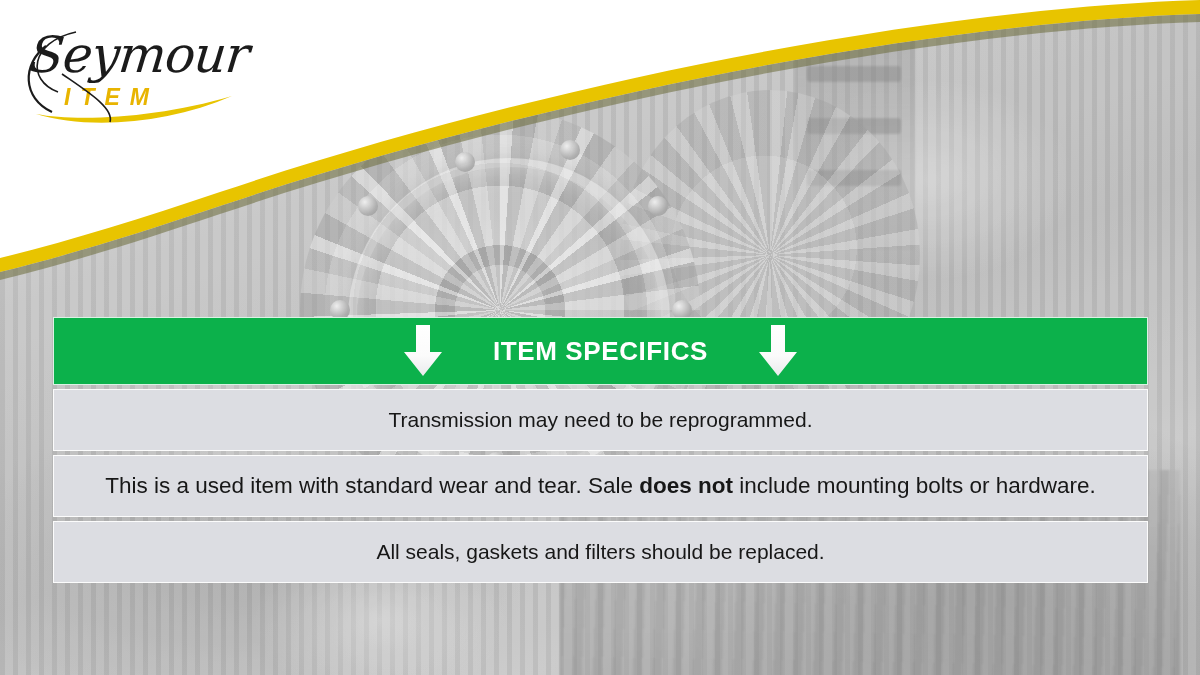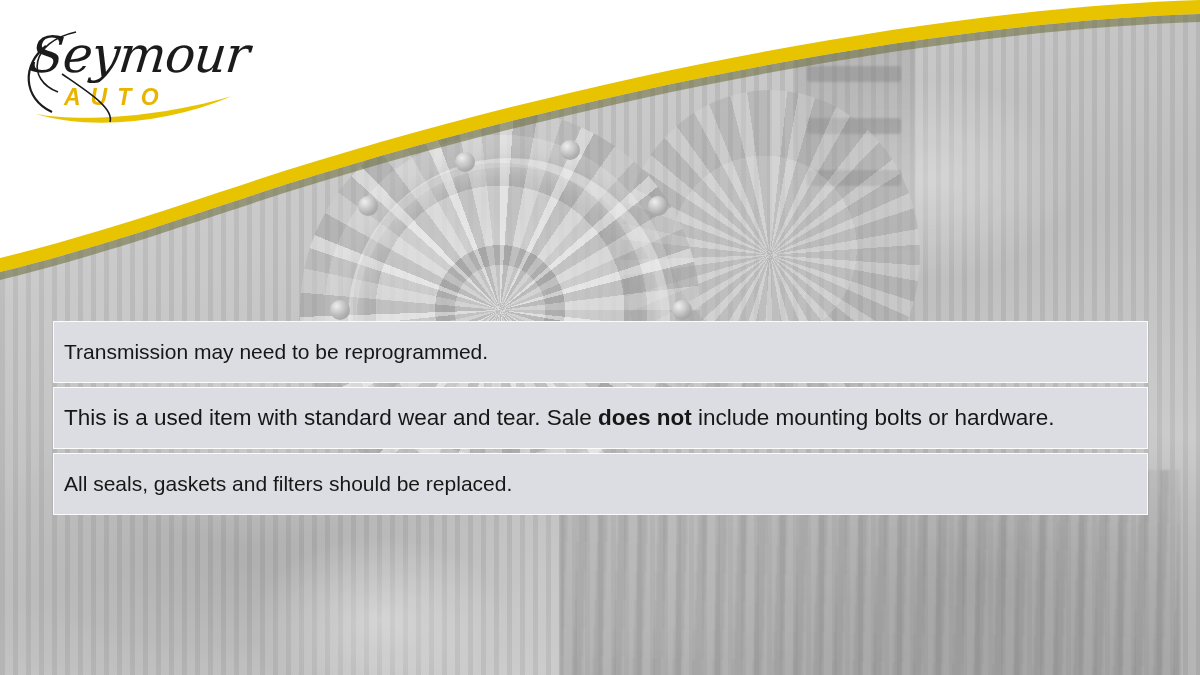--- a/index.html
+++ b/index.html
@@ -172,21 +172,21 @@
   .arrow { width:40px; height:52px; position:relative; flex:0 0 auto; }
   .arrow svg { display:block; }
   .arrow.left  { margin-right:50px; }
   .arrow.right { margin-left:50px; }
 
   .row {
     height:62px;
     margin-top:4px;
     background:#DCDDE2;
     border:1px solid rgba(255,255,255,.9);
-    display:flex; align-items:center; justify-content:flex-start;
+    display:flex; align-items:center; justify-content:center;
     padding:0 10px;
   }
   .row .txt {
     font-size:21px; color:#171717; text-align:center;
     font-family:"Liberation Sans", sans-serif;
     white-space:nowrap;
   }
   .row.wide .txt { font-size:22.5px; }
   .row .txt b { font-weight:700; }
 </style>
@@ -220,32 +220,52 @@
   <svg class="sweep" viewBox="0 0 1200 330" preserveAspectRatio="none">
     <path d="M0,0 H1200 V14 C940,22 560,92 220,206 C140,233 66,256 0,272 Z" fill="#ffffff"></path>
     <path d="M1200,14 C940,22 560,92 220,206 C140,233 66,256 0,272 L0,258
              C66,242 140,219 220,192 C560,78 940,8 1200,0 Z" fill="#E8C400"></path>
     <path d="M1200,22 C940,30 560,100 220,214 C140,241 66,264 0,280 L0,272
              C66,256 140,233 220,206 C560,92 940,22 1200,14 Z" fill="#6b6c3a" opacity=".55"></path>
   </svg>
 
   <div class="logo">
     <div class="word">Seymour</div>
-    <div class="auto">AUTO</div>
+    <div class="auto">ITEM</div>
     <svg width="250" height="110" style="position:absolute;left:0;top:0">
       <path d="M18,92 C60,100 140,96 214,74 C150,102 70,108 18,92 Z" fill="#E8C400"></path>
       <path d="M28,24 C4,42 4,76 34,90" stroke="#1b1b1b" stroke-width="2.2" fill="none"></path>
       <path d="M58,10 C12,20 8,58 40,70" stroke="#1b1b1b" stroke-width="1.6" fill="none"></path>
       <path d="M44,52 C70,70 96,86 92,100" stroke="#1b1b1b" stroke-width="1.6" fill="none"></path>
     </svg>
   </div>
 
 
   <div class="panel">
 
+    <div class="green-bar">
+      <div class="arrow left">
+        <svg width="40" height="52" viewBox="0 0 40 52">
+          <defs>
+            <linearGradient id="ag1" x1="0" y1="0" x2="0" y2="1">
+              <stop offset="0%" stop-color="#ffffff"></stop>
+              <stop offset="60%" stop-color="#fbfbfb"></stop>
+              <stop offset="100%" stop-color="#e9eaec"></stop>
+            </linearGradient>
+          </defs>
+          <path d="M13,0 H27 V27 H39 L20,51 L1,27 H13 Z" fill="url(#ag1)"></path>
+        </svg>
+      </div>
+      <div class="hdr">ITEM SPECIFICS</div>
+      <div class="arrow right">
+        <svg width="40" height="52" viewBox="0 0 40 52">
+          <path d="M13,0 H27 V27 H39 L20,51 L1,27 H13 Z" fill="url(#ag1)"></path>
+        </svg>
+      </div>
+    </div>
 
     <div class="row">
       <div class="txt">Transmission may need to be reprogrammed.</div>
     </div>
 
     <div class="row wide">
       <div class="txt">
         <span>This is a used item with standard wear and tear. Sale </span><b>does not</b><span> include mounting bolts or hardware.</span>
       </div>
     </div>

